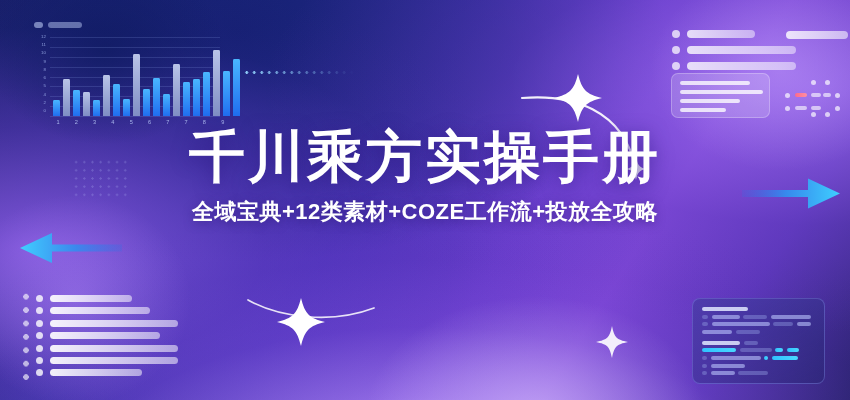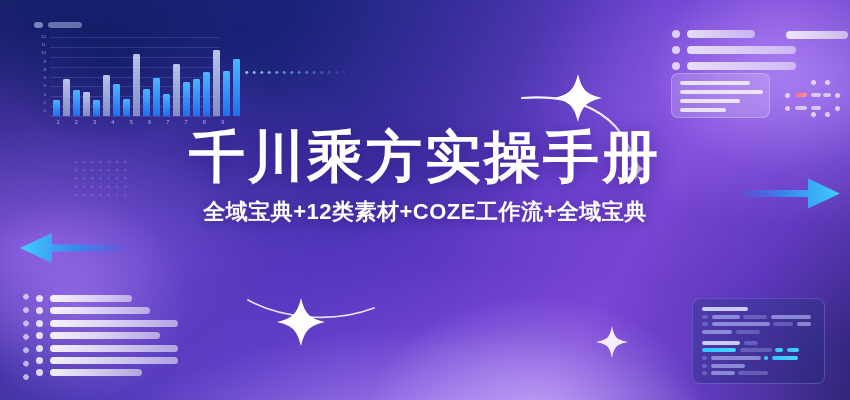--- a/index.html
+++ b/index.html
@@ -336,16 +336,16 @@
     <path d="M2 12 C34 30, 86 36, 128 20" fill="none" stroke="#ffffff" stroke-opacity=".85" stroke-width="1.7" stroke-linecap="round"></path>
     <path d="M55 10 C59 26, 63 30, 79 34 C63 38, 59 42, 55 58 C51 42, 47 38, 31 34 C47 30, 51 26, 55 10 Z" fill="#ffffff"></path>
   </svg>
 
   <svg class="spark" style="left:592px;top:322px;" width="40" height="40" viewBox="0 0 40 40">
     <path d="M20 4 C22.4 15.6, 24.4 17.6, 36 20 C24.4 22.4, 22.4 24.4, 20 36 C17.6 24.4, 15.6 22.4, 4 20 C15.6 17.6, 17.6 15.6, 20 4 Z" fill="#ffffff" opacity=".9"></path>
   </svg>
 
   <div class="copy">
     <div class="title">千川乘方实操手册</div>
-    <div class="sub">全域宝典+12类素材+COZE工作流+全域宝典</div>
+    <div class="sub">全域宝典+12类素材+COZE工作流+投放全攻略</div>
   </div>
 
 </div>
 
 </body></html>

